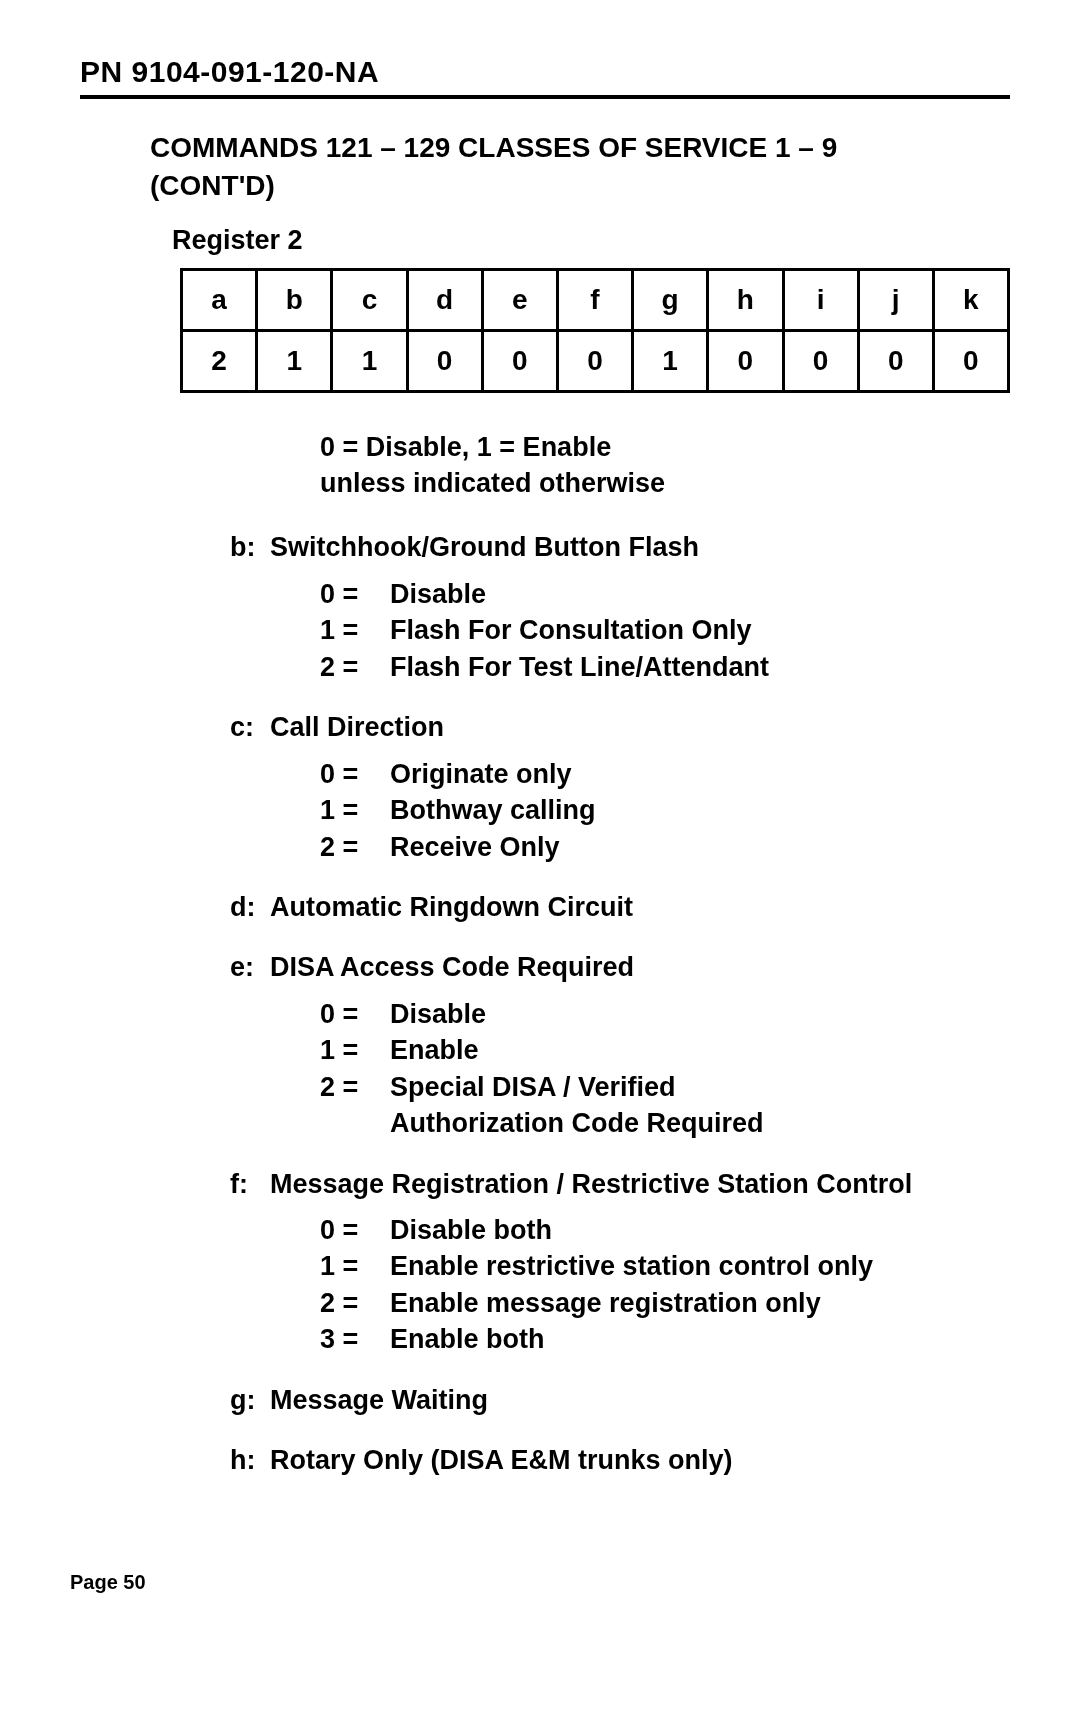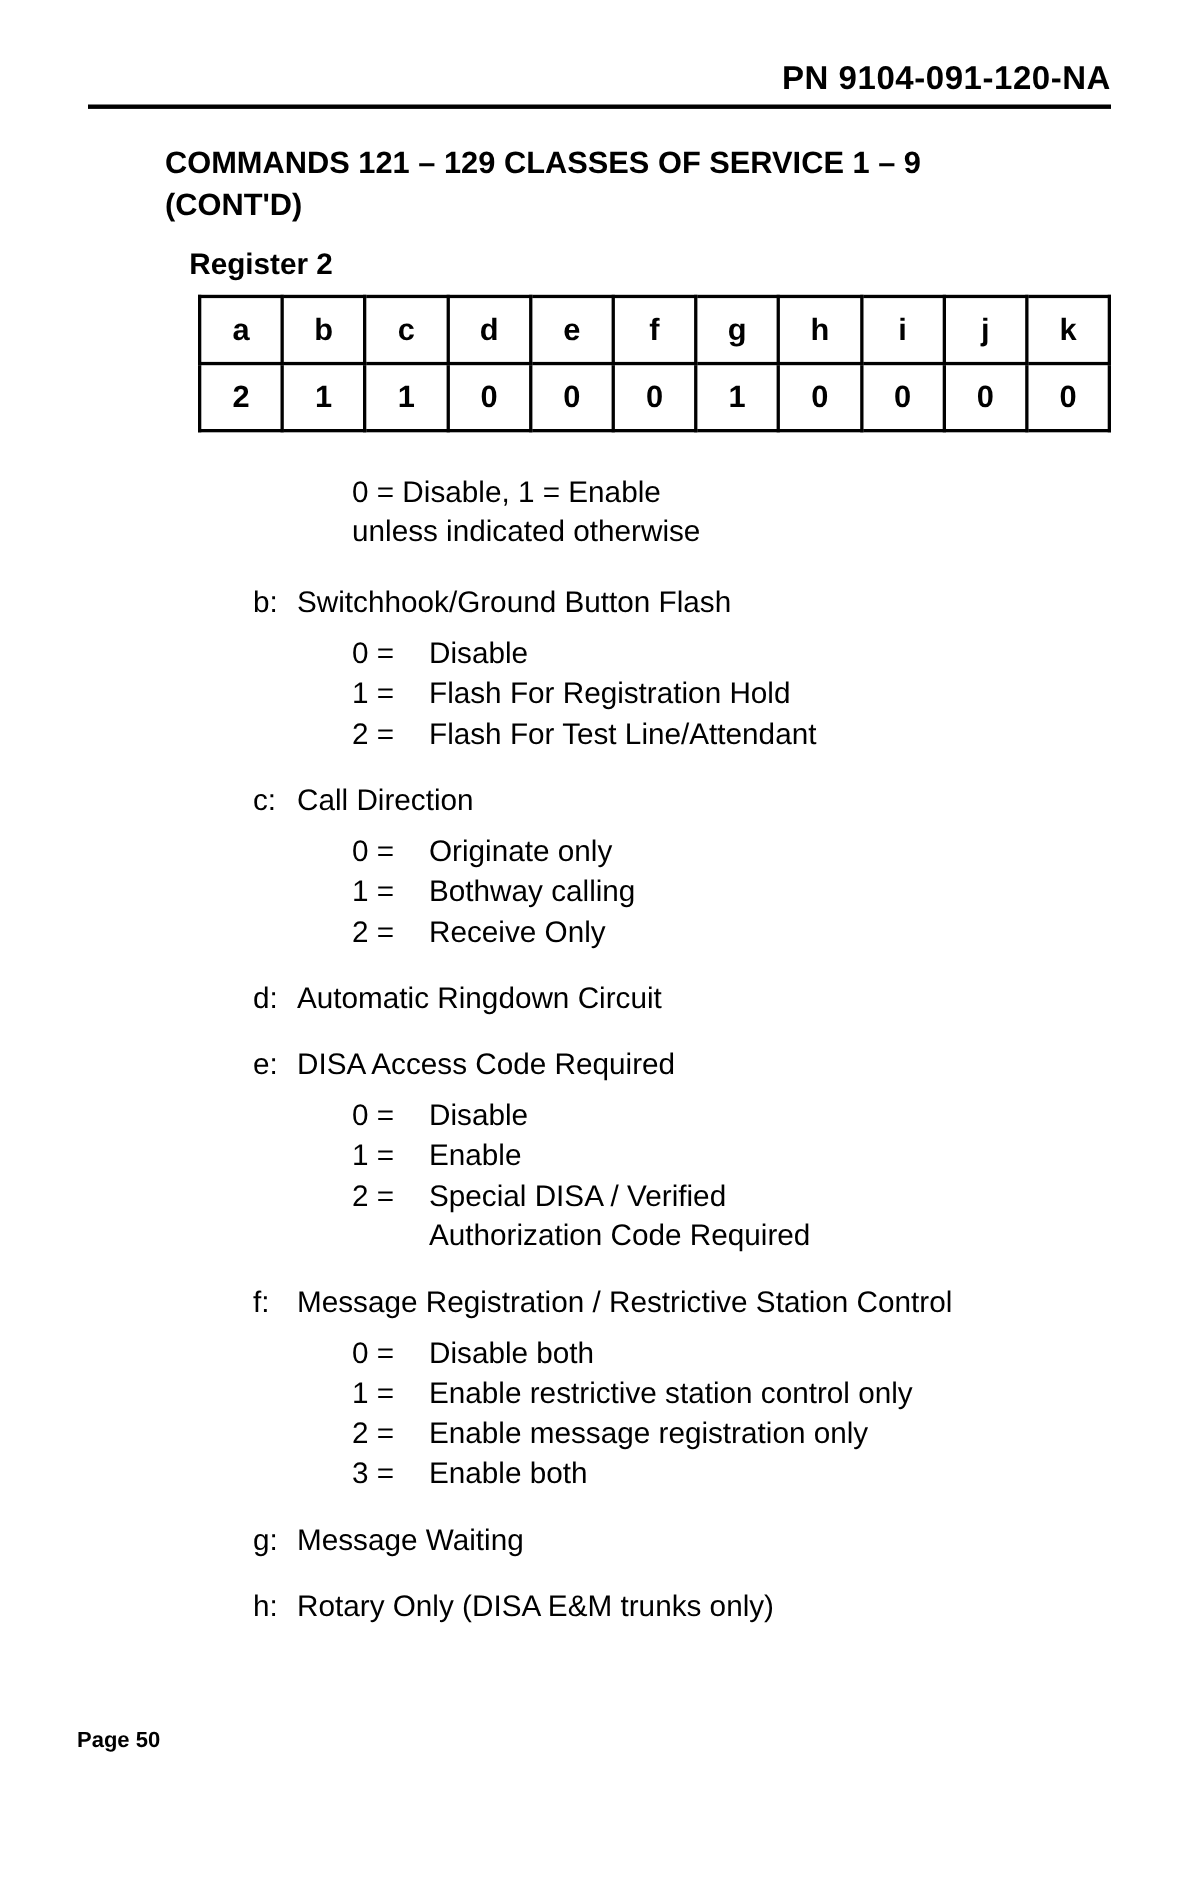--- a/index.html
+++ b/index.html
@@ -16,21 +16,20 @@
     padding: 55px 70px 40px 80px;
     position: relative;
   }
   .doc-header {
     font-weight: 900;
     font-size: 30px;
     letter-spacing: 0.5px;
     padding-bottom: 6px;
     border-bottom: 4px solid #000;
     margin-bottom: 30px;
-    text-align: right;
   }
   .section-title-block {
     margin-left: 70px;
     margin-right: 10px;
     font-weight: 700;
     font-size: 28px;
     line-height: 1.35;
     margin-bottom: 20px;
   }
   .register-label {
@@ -50,21 +49,21 @@
     height: 56px;
     text-align: center;
     vertical-align: middle;
     font-weight: 900;
     font-size: 28px;
   }
   .body-block {
     margin-left: 150px;
     margin-right: 40px;
     font-size: 27px;
-    font-weight: 400;
+    font-weight: 700;
     line-height: 1.35;
   }
   .legend {
     margin-left: 90px;
     margin-bottom: 28px;
   }
   .entry {
     margin-bottom: 24px;
   }
   .entry-head {
@@ -156,21 +155,21 @@
         <div class="key">b:</div>
         <div>Switchhook/Ground Button Flash</div>
       </div>
       <div class="entry-options">
         <div class="opt">
             <div class="lead">0 =</div>
             <div>Disable</div>
           </div>
         <div class="opt">
             <div class="lead">1 =</div>
-            <div>Flash For Registration Hold</div>
+            <div>Flash For Consultation Only</div>
           </div>
         <div class="opt">
             <div class="lead">2 =</div>
             <div>Flash For Test Line/Attendant</div>
           </div>
       </div>
     </div>
 
     <div class="entry">
       <div class="entry-head">

